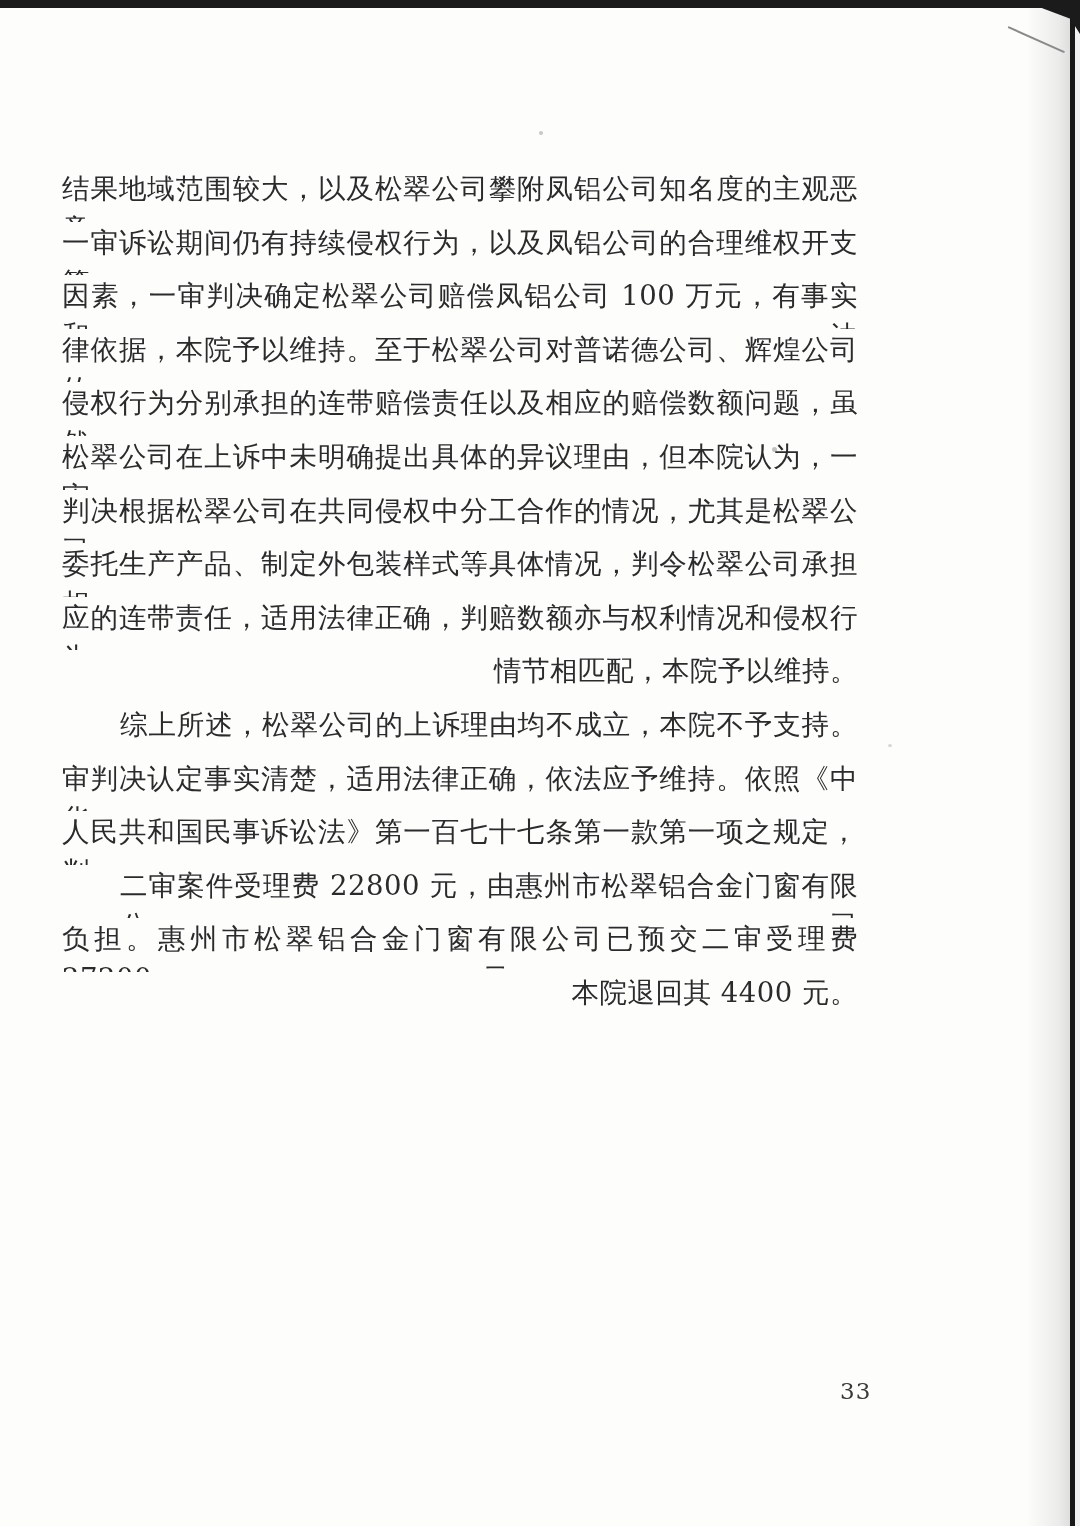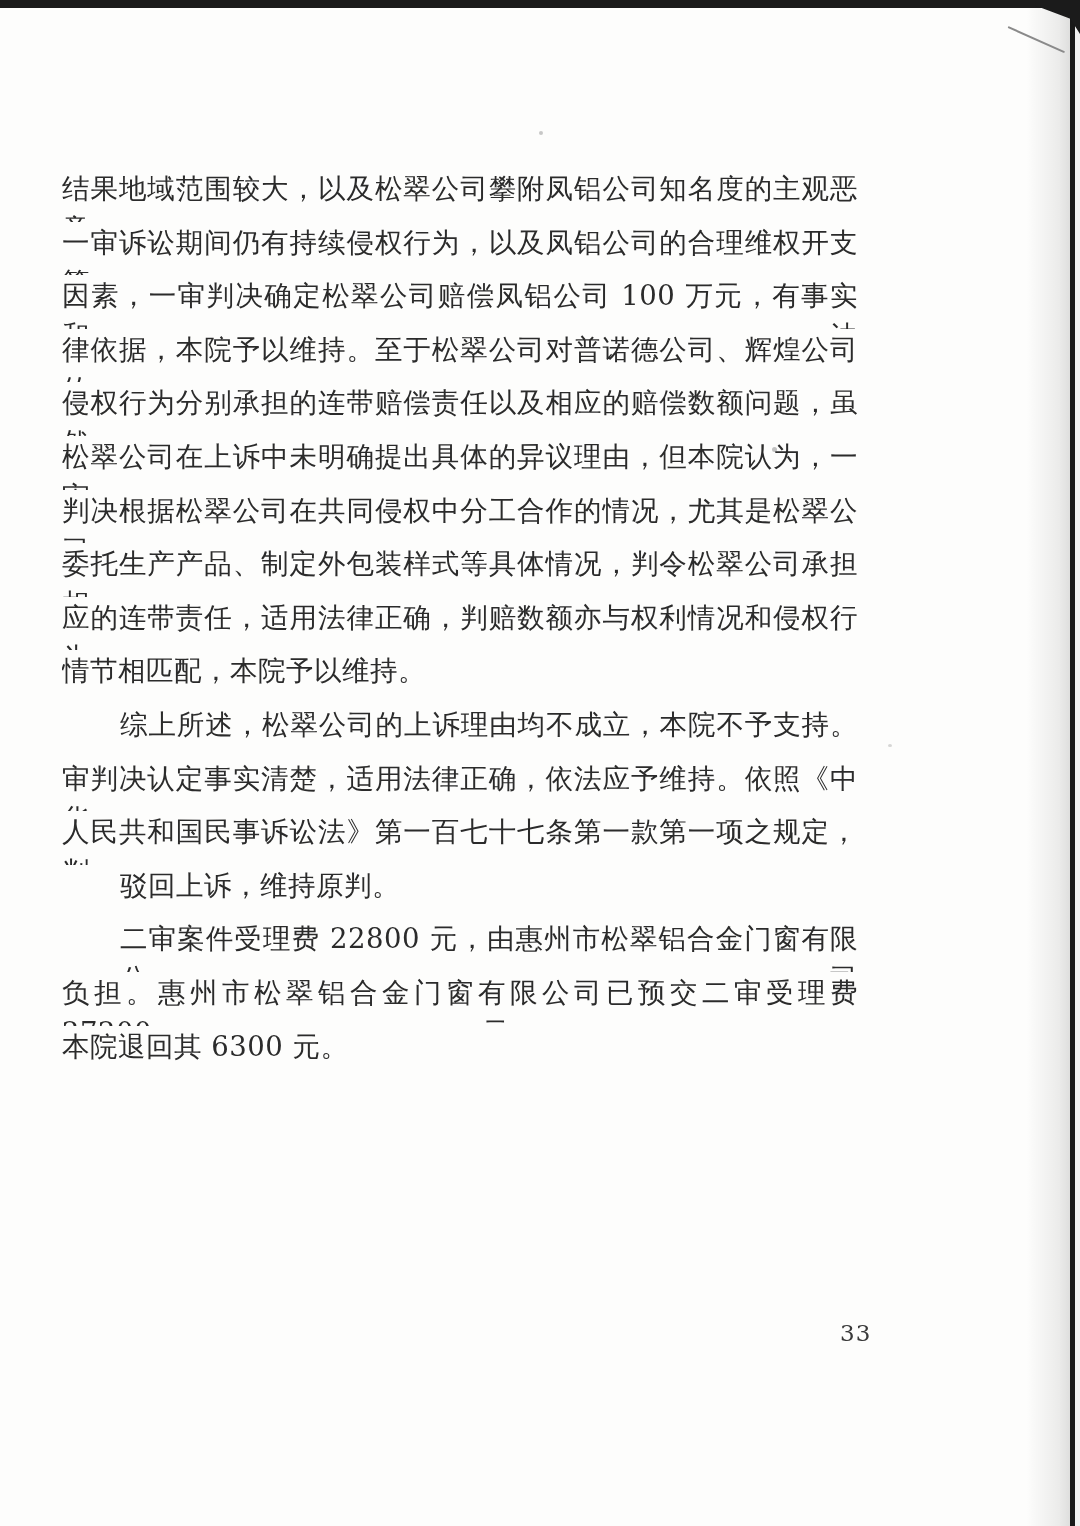--- a/index.html
+++ b/index.html
@@ -70,30 +70,30 @@
     width: 796px;
     font-size: 27.5px;
     letter-spacing: 0.5px;
     color: #2b2b2b;
   }
   .line {
     height: 53.6px;
     line-height: 40px;
     white-space: pre-wrap;
     overflow: hidden;
-    text-align: left;
+    text-align: right;
   }
   .line.fill {
     text-align: justify;
     text-align-last: justify;
   }
   .line.ind { padding-left: 58px; }
   .page-number {
     position: absolute;
-    left: 840px; top: 1320px;
+    left: 840px; top: 1378px;
     font-size: 23px;
     letter-spacing: 1px;
     color: #3a3a3a;
   }
 </style>
 </head>
 <body>
 
 <div class="page">
 
@@ -114,21 +114,20 @@
       <div class="line fill">律依据，本院予以维持。至于松翠公司对普诺德公司、辉煌公司的</div>
       <div class="line fill">侵权行为分别承担的连带赔偿责任以及相应的赔偿数额问题，虽然</div>
       <div class="line fill">松翠公司在上诉中未明确提出具体的异议理由，但本院认为，一审</div>
       <div class="line fill">判决根据松翠公司在共同侵权中分工合作的情况，尤其是松翠公司</div>
       <div class="line fill">委托生产产品、制定外包装样式等具体情况，判令松翠公司承担相</div>
       <div class="line fill">应的连带责任，适用法律正确，判赔数额亦与权利情况和侵权行为</div>
       <div class="line">情节相匹配，本院予以维持。</div>
       <div class="line ind fill">综上所述，松翠公司的上诉理由均不成立，本院不予支持。一</div>
       <div class="line fill">审判决认定事实清楚，适用法律正确，依法应予维持。依照《中华</div>
       <div class="line fill">人民共和国民事诉讼法》第一百七十七条第一款第一项之规定，判</div>
-      <div class="line ind">驳回上诉，维持原判。</div>
       <div class="line ind fill">二审案件受理费 22800 元，由惠州市松翠铝合金门窗有限公司</div>
       <div class="line fill">负担。惠州市松翠铝合金门窗有限公司已预交二审受理费 27200 元，</div>
-      <div class="line">本院退回其 6300 元。</div>
+      <div class="line">本院退回其 4400 元。</div>
     </div>
 
   <div class="page-number">33</div>
 
 </div>
 
 </body></html>

